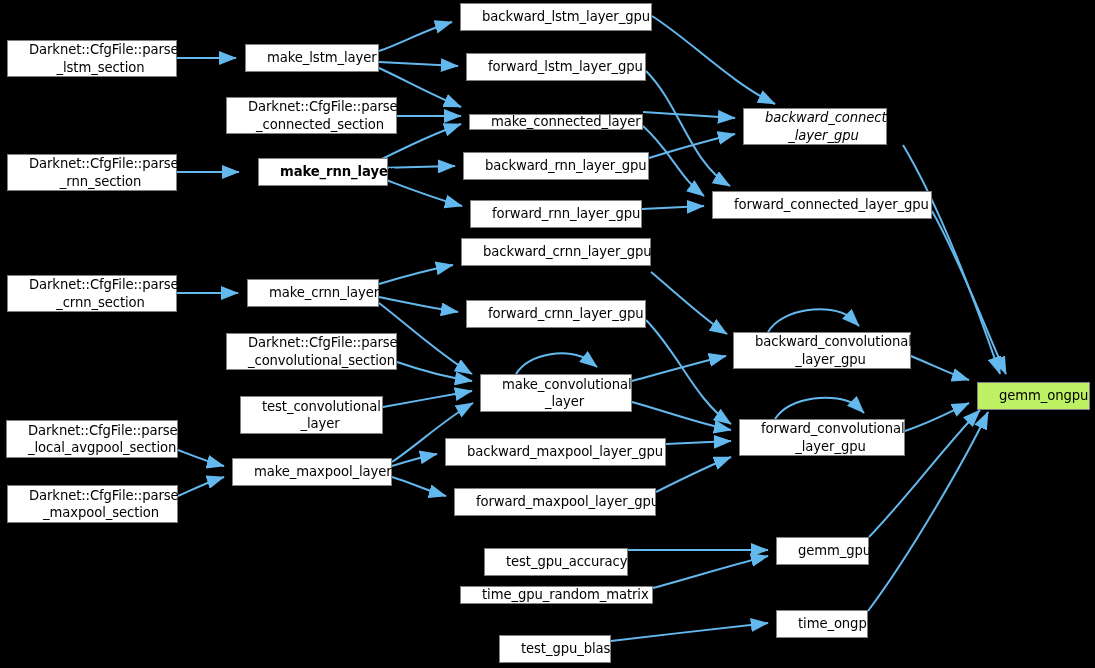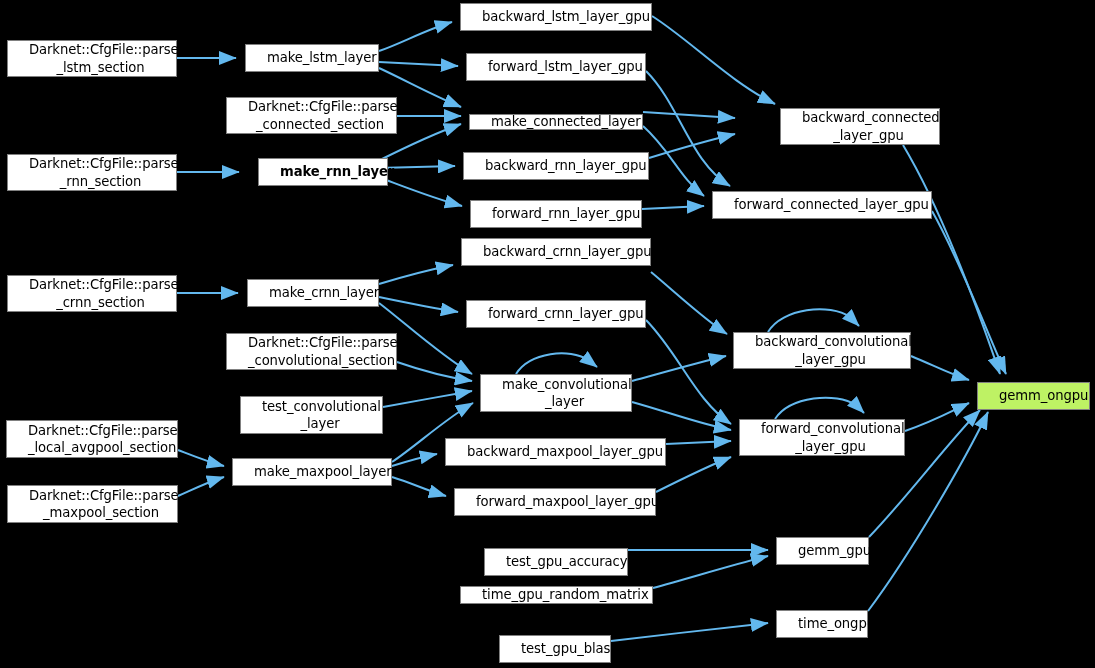--- a/index.html
+++ b/index.html
@@ -113,21 +113,21 @@
   </svg>
   <div id="nodes">
       <div class="node" style="left: 7px; top: 40px; width: 170px; height: 37px;"><span class="lbl">Darknet::CfgFile::parse
 _lstm_section</span></div>
       <div class="node" style="left: 245px; top: 44px; width: 134px; height: 28px;"><span class="lbl">make_lstm_layer</span></div>
       <div class="node" style="left: 460px; top: 3px; width: 192px; height: 28px;"><span class="lbl">backward_lstm_layer_gpu</span></div>
       <div class="node" style="left: 466px; top: 53px; width: 180px; height: 28px;"><span class="lbl">forward_lstm_layer_gpu</span></div>
       <div class="node" style="left: 226px; top: 97px; width: 171px; height: 37px;"><span class="lbl">Darknet::CfgFile::parse
 _connected_section</span></div>
       <div class="node" style="left: 469px; top: 102px; width: 174px; height: 16px; margin-top: 12px;"><span class="lbl">make_connected_layer</span></div>
-      <div class="node" style="left: 780px; top: 108px; width: 160px; height: 37px;"><span class="lbl">backward_connected
+      <div class="node" style="left: 743px; top: 108px; width: 144px; height: 37px; font-style: italic;"><span class="lbl">backward_connected
 _layer_gpu</span></div>
       <div class="node" style="left: 7px; top: 154px; width: 170px; height: 37px;"><span class="lbl">Darknet::CfgFile::parse
 _rnn_section</span></div>
       <div class="node" style="left: 258px; top: 158px; width: 130px; height: 28px; font-weight: bold;"><span class="lbl">make_rnn_layer</span></div>
       <div class="node" style="left: 463px; top: 152px; width: 186px; height: 28px;"><span class="lbl">backward_rnn_layer_gpu</span></div>
       <div class="node" style="left: 470px; top: 200px; width: 172px; height: 28px;"><span class="lbl">forward_rnn_layer_gpu</span></div>
       <div class="node" style="left: 712px; top: 191px; width: 220px; height: 28px;"><span class="lbl">forward_connected_layer_gpu</span></div>
       <div class="node" style="left: 461px; top: 238px; width: 190px; height: 28px;"><span class="lbl">backward_crnn_layer_gpu</span></div>
       <div class="node" style="left: 7px; top: 275px; width: 170px; height: 37px;"><span class="lbl">Darknet::CfgFile::parse
 _crnn_section</span></div>

